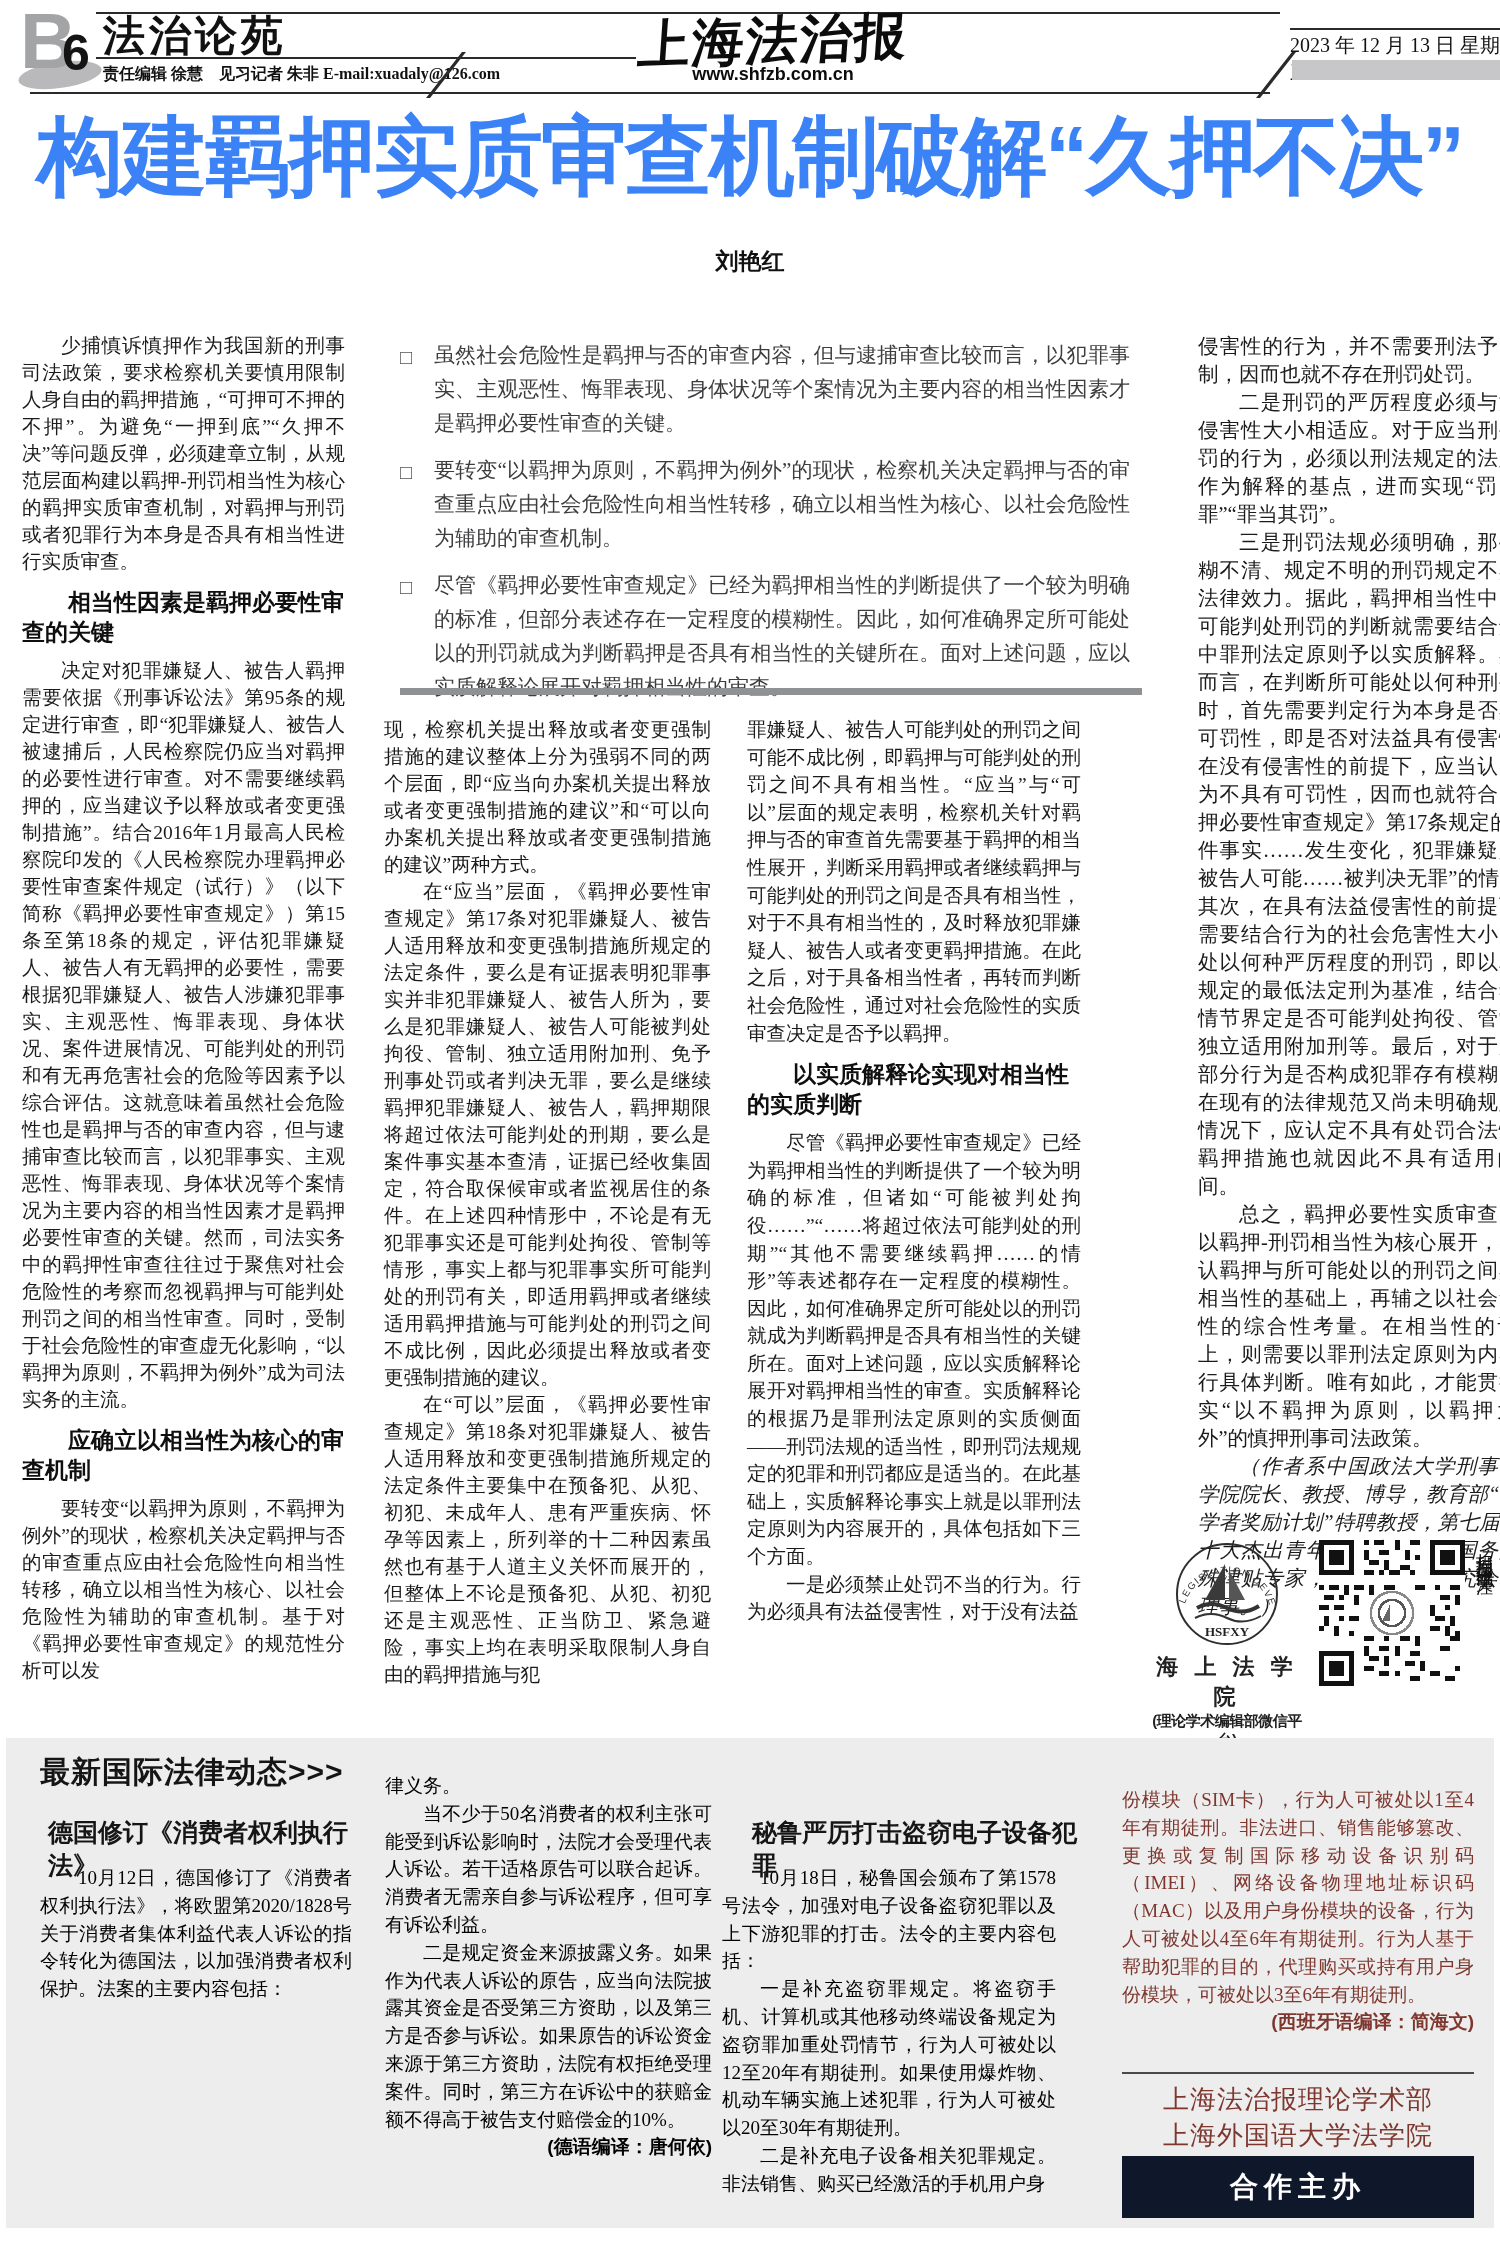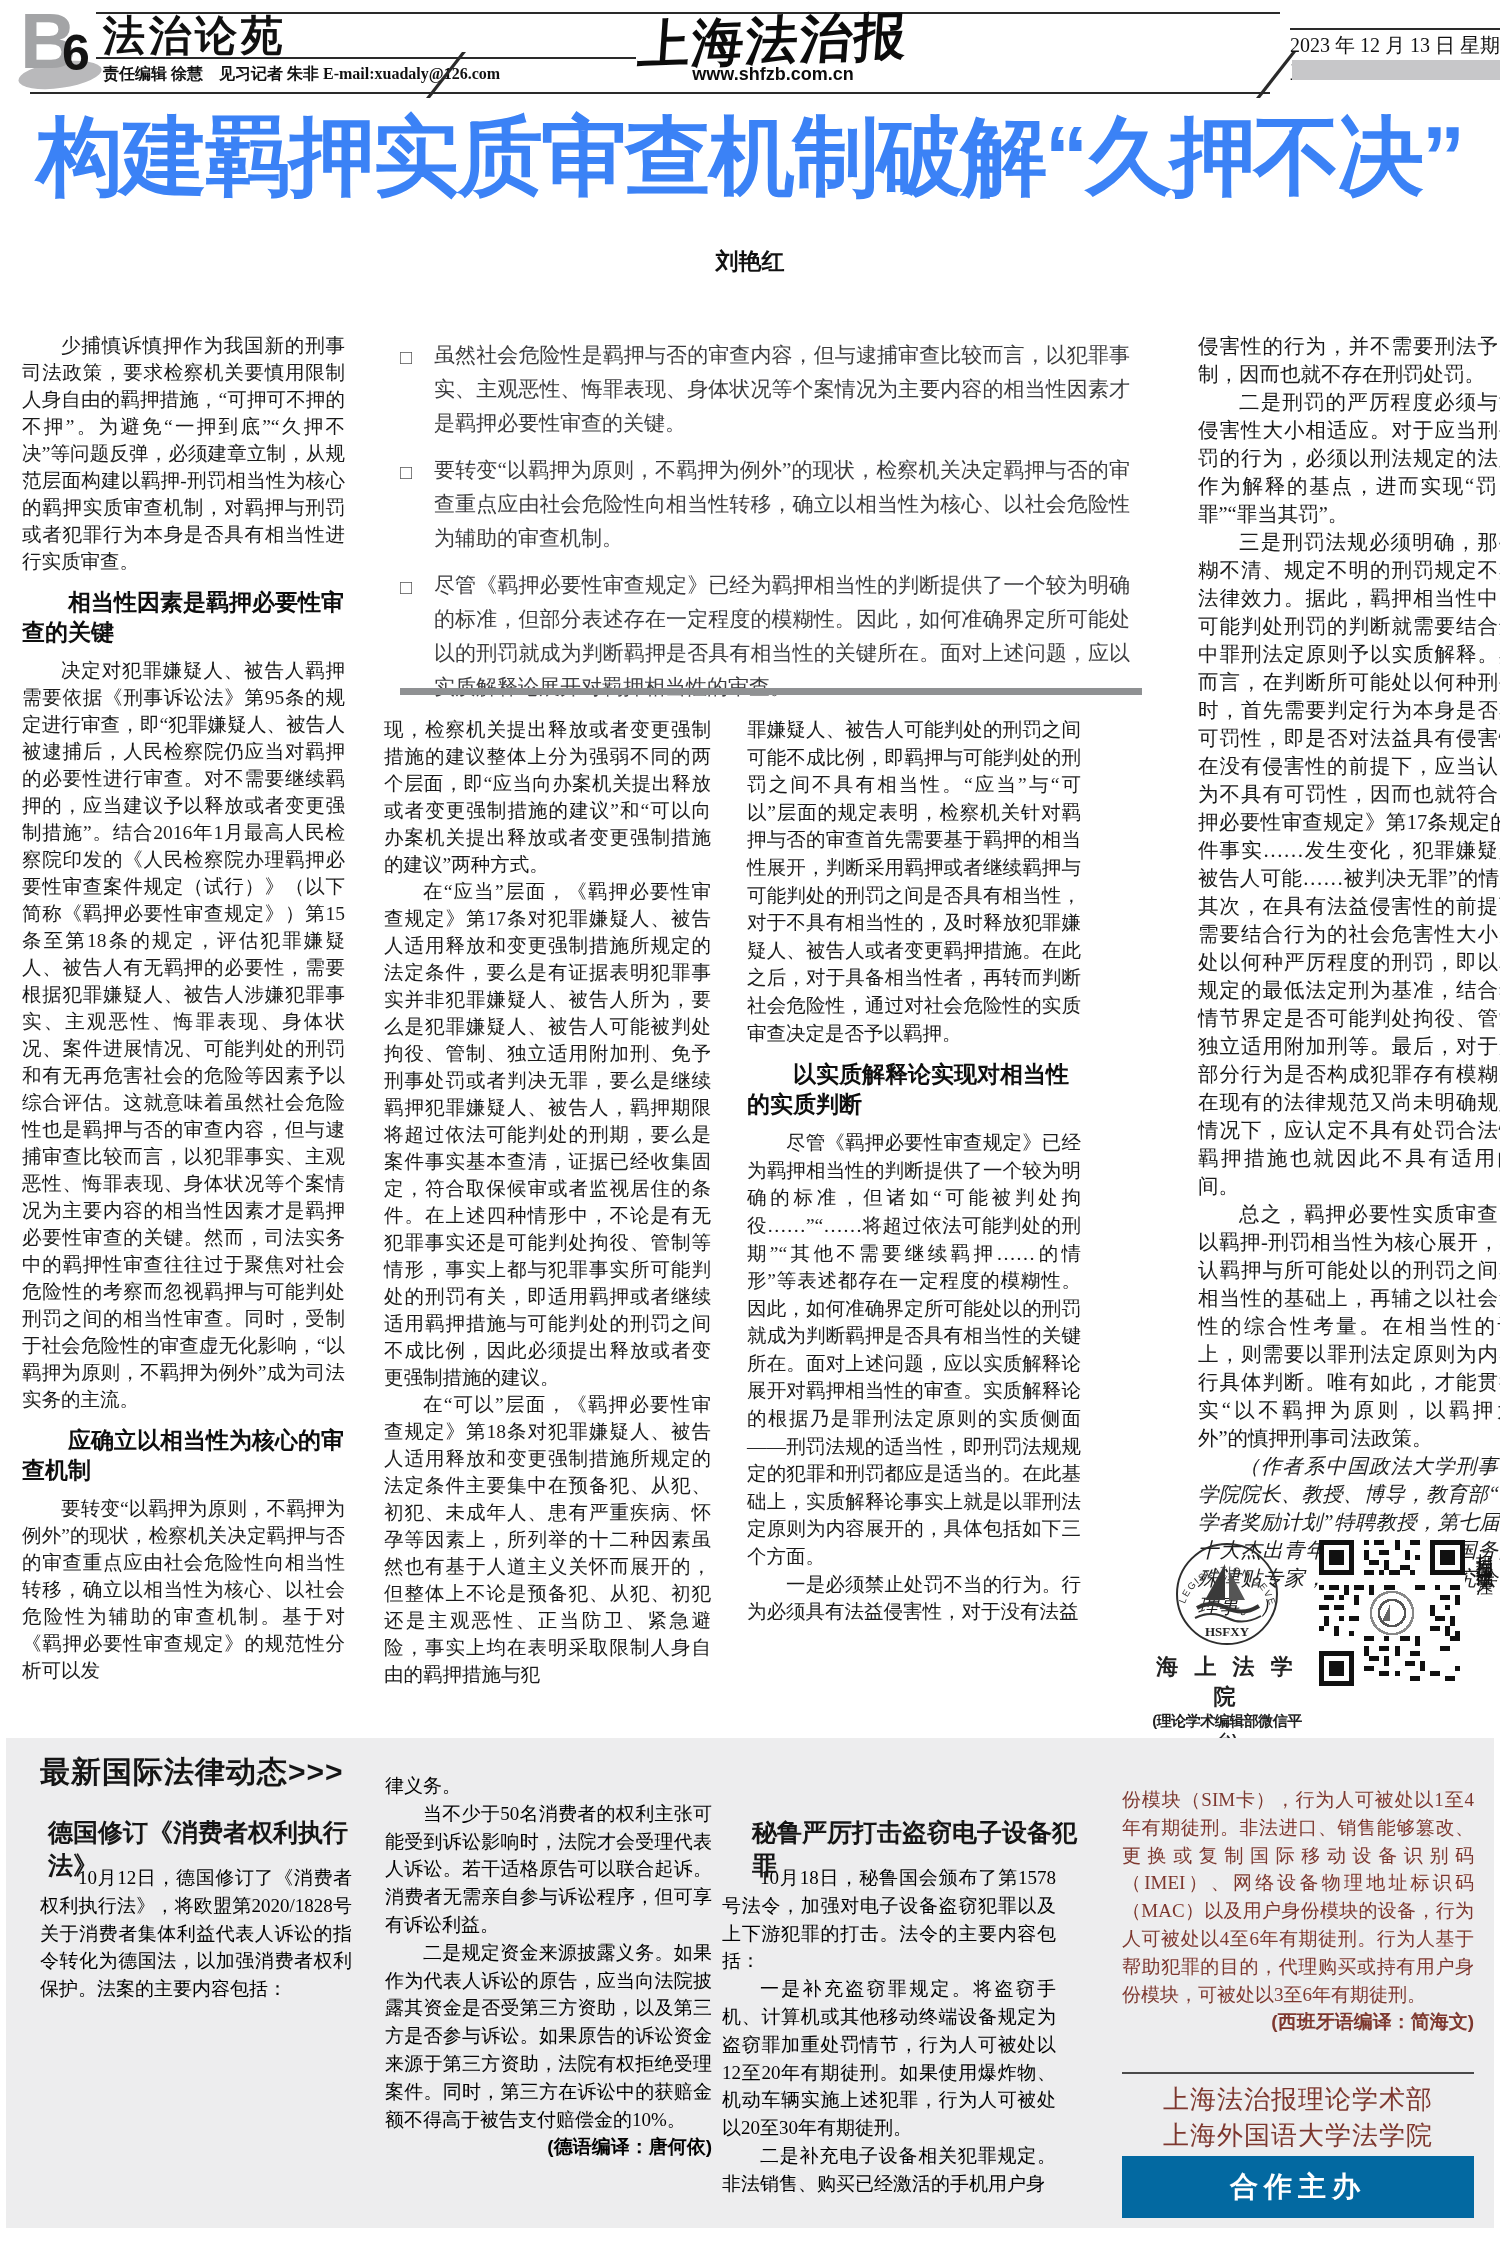--- a/index.html
+++ b/index.html
@@ -66,21 +66,21 @@
   .bcol p.cont{text-indent:0;}
   #bcol1{left:40px;top:1864px;width:312px;}
   #bcol2{left:385px;top:1772px;width:327px;}
   #bcol3{left:722px;top:1864px;width:334px;}
   #bcol4{left:1122px;top:1786px;width:352px;color:#7d372e;}
   .translator{font-weight:bold;text-align:right;text-indent:0 !important;
               font-family:"Liberation Sans","DejaVu Sans",sans-serif;font-size:19px;}
   #cred-rule{left:1122px;top:2072px;width:352px;height:2px;background:#4a4a4a;}
   .credit{position:absolute;left:1122px;width:352px;text-align:center;font-size:26px;
           color:#7d372e;letter-spacing:1px;}
-  #partner-box{left:1122px;top:2156px;width:352px;height:62px;background:#0369a1;
+  #partner-box{left:1122px;top:2156px;width:352px;height:62px;background:#0f172a;
                display:flex;align-items:center;justify-content:center;}
   #partner-box span{color:#fff;font-size:28px;font-weight:bold;letter-spacing:6px;
                     font-family:"Liberation Sans","DejaVu Sans",sans-serif;}
 </style>
 </head>
 <body>
 
 <div id="page">
 
   <div class="abs" id="b6-swoosh"></div>

